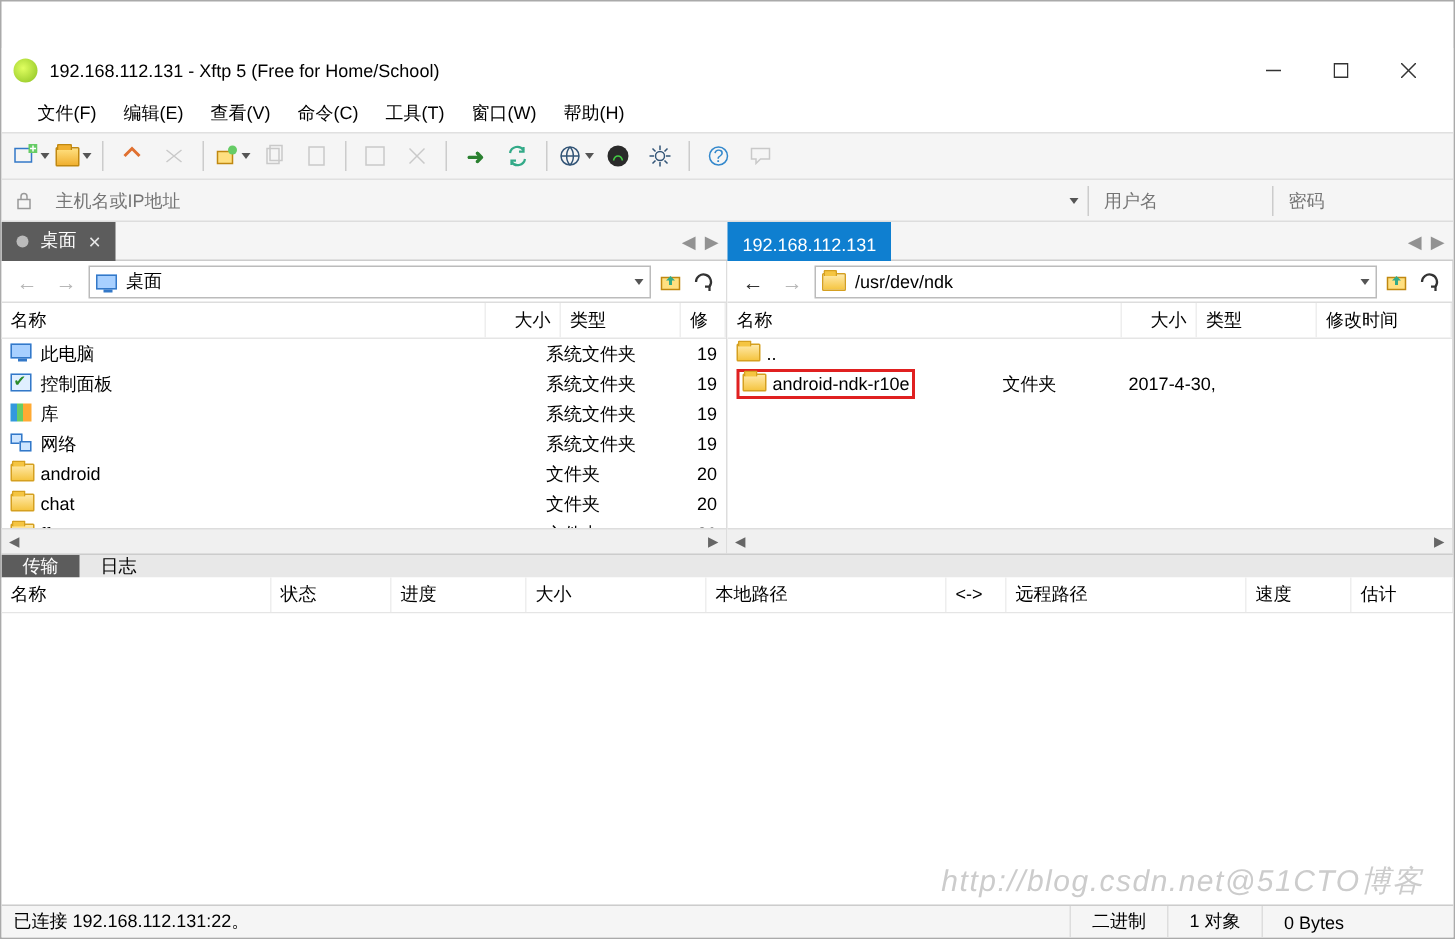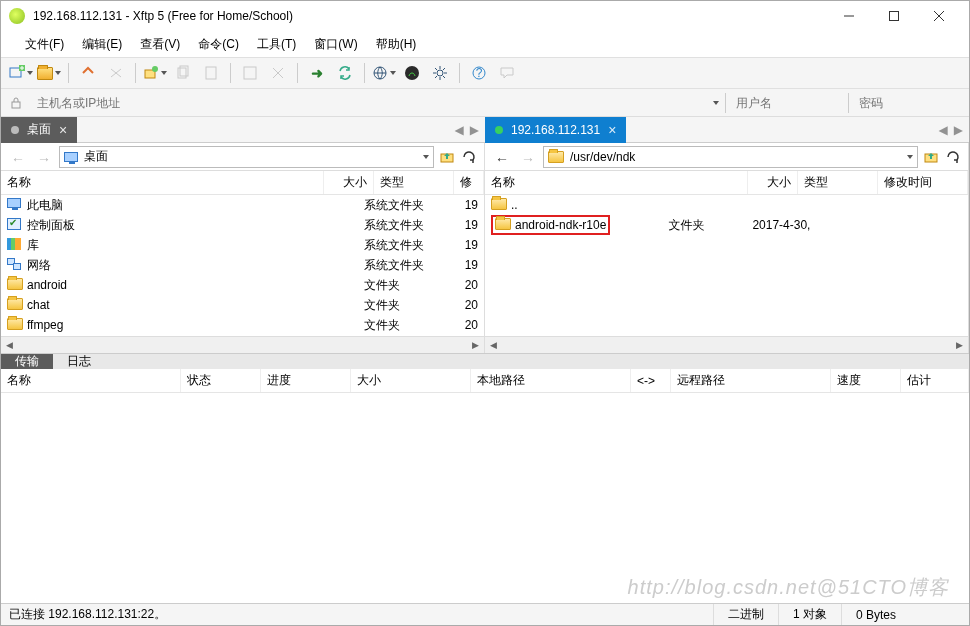--- a/index.html
+++ b/index.html
@@ -1,17 +1,17 @@
 <!DOCTYPE html>
 <html><head>
 <meta charset="utf-8">
 <style>
 * { box-sizing: border-box; margin: 0; padding: 0; font-family: "Microsoft YaHei", "Segoe UI", sans-serif; font-size: 12px; }
 body { width: 970px; height: 626px; background: #fff; border: 1px solid #aaa; display: flex; flex-direction: column; overflow: hidden; position: relative; }
-.titlebar { height: 30px; display: flex; align-items: center; padding: 0 8px; background: #fff; }
+.titlebar { height: 30px; display: flex; align-items: center; padding: 0 8px; background: #fff; margin-top: 31px; }
 .titlebar .app-icon { width: 16px; height: 16px; background: radial-gradient(circle at 40% 40%, #e0ff60, #8ac020); border-radius: 50%; margin-right: 8px; }
 .titlebar .title { flex: 1; }
 .win-btns { display: flex; gap: 0; }
 .win-btn { width: 45px; height: 28px; display: flex; align-items: center; justify-content: center; }
 .win-btn svg { width: 10px; height: 10px; }
 .menubar { height: 26px; display: flex; align-items: center; padding: 0 24px; gap: 18px; background: #fff; }
 .menubar span { cursor: default; }
 .toolbar { height: 32px; background: #f5f5f5; border-top: 1px solid #e0e0e0; border-bottom: 1px solid #e0e0e0; display: flex; align-items: center; padding: 0 8px; gap: 4px; }
 .tool-btn { width: 24px; height: 24px; display: flex; align-items: center; justify-content: center; position: relative; }
 .tool-btn.disabled { opacity: 0.4; }
@@ -19,21 +19,21 @@
 .dropdown-arrow { width: 0; height: 0; border-left: 3px solid transparent; border-right: 3px solid transparent; border-top: 4px solid #555; margin-left: 2px; }
 .hostbar { height: 28px; background: #f5f5f5; border-bottom: 1px solid #ddd; display: flex; align-items: center; gap: 6px; padding: 0 4px; }
 .hostbar .lock-icon { width: 14px; height: 14px; margin: 0 4px; }
 .hostbar input { border: none; background: transparent; outline: none; height: 20px; padding: 0 4px; }
 .host-input { flex: 1; }
 .host-sep { width: 1px; height: 20px; background: #ccc; }
 .tabs-row { height: 26px; display: flex; background: #f5f5f5; }
 .tabs-half { flex: 1; display: flex; align-items: center; position: relative; border-bottom: 1px solid #ccc; }
 .tab { height: 26px; display: flex; align-items: center; padding: 0 10px; gap: 8px; font-size: 12px; }
 .tab.dark { background: #5c5c5c; color: #fff; }
-.tab.blue { background: #0f7fd0; color: #fff; }
+.tab.blue { background: #0f7fd0; color: #fff; flex-direction: column; }
 .tab .dot { width: 8px; height: 8px; border-radius: 50%; }
 .tab .dot.gray { background: #bbb; }
 .tab .dot.green { background: #38d060; }
 .tab .close { font-size: 14px; opacity: 0.85; }
 .tab-nav { position: absolute; right: 6px; display: flex; gap: 6px; opacity: 0.4; }
 .panes { flex: 1; display: flex; min-height: 0; }
 .pane { flex: 1; display: flex; flex-direction: column; border-right: 1px solid #ddd; min-width: 0; }
 .pane-nav { height: 28px; display: flex; align-items: center; gap: 4px; padding: 0 6px; border-bottom: 1px solid #ddd; background: #fff; }
 .nav-arrow { width: 22px; height: 22px; display: flex; align-items: center; justify-content: center; font-size: 14px; font-weight: bold; color: #333; }
 .nav-arrow.dim { opacity: 0.35; }

